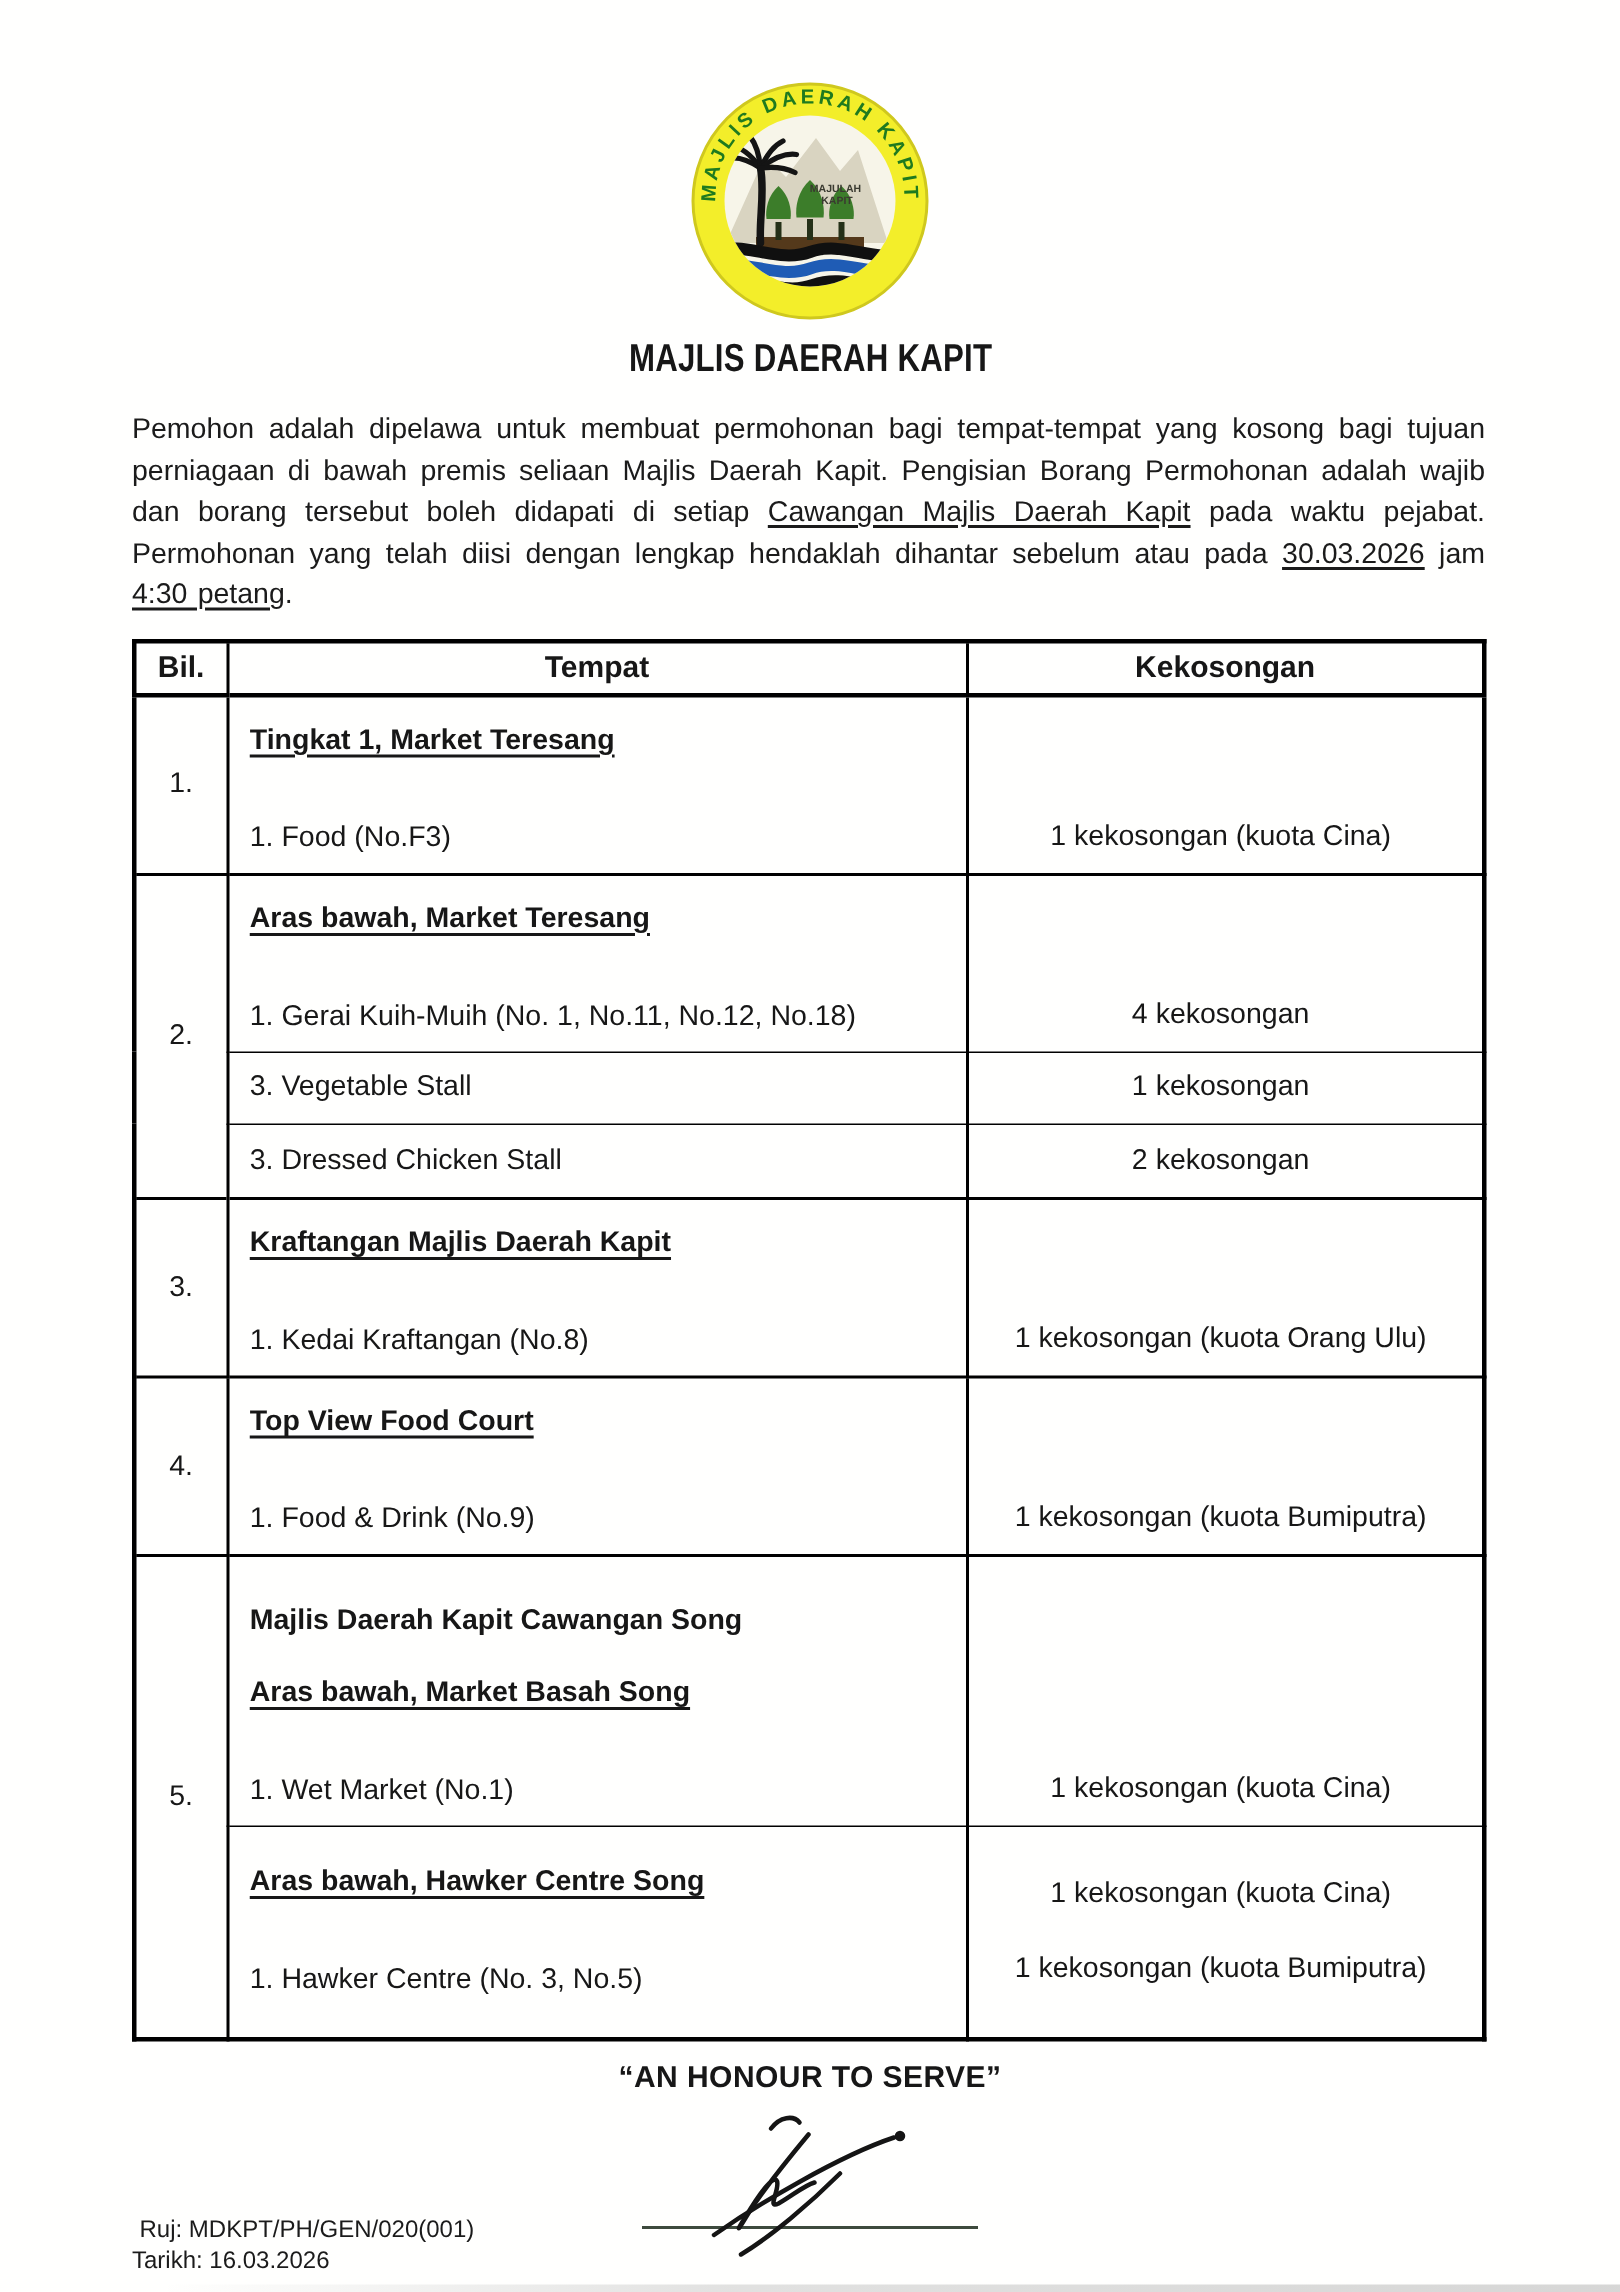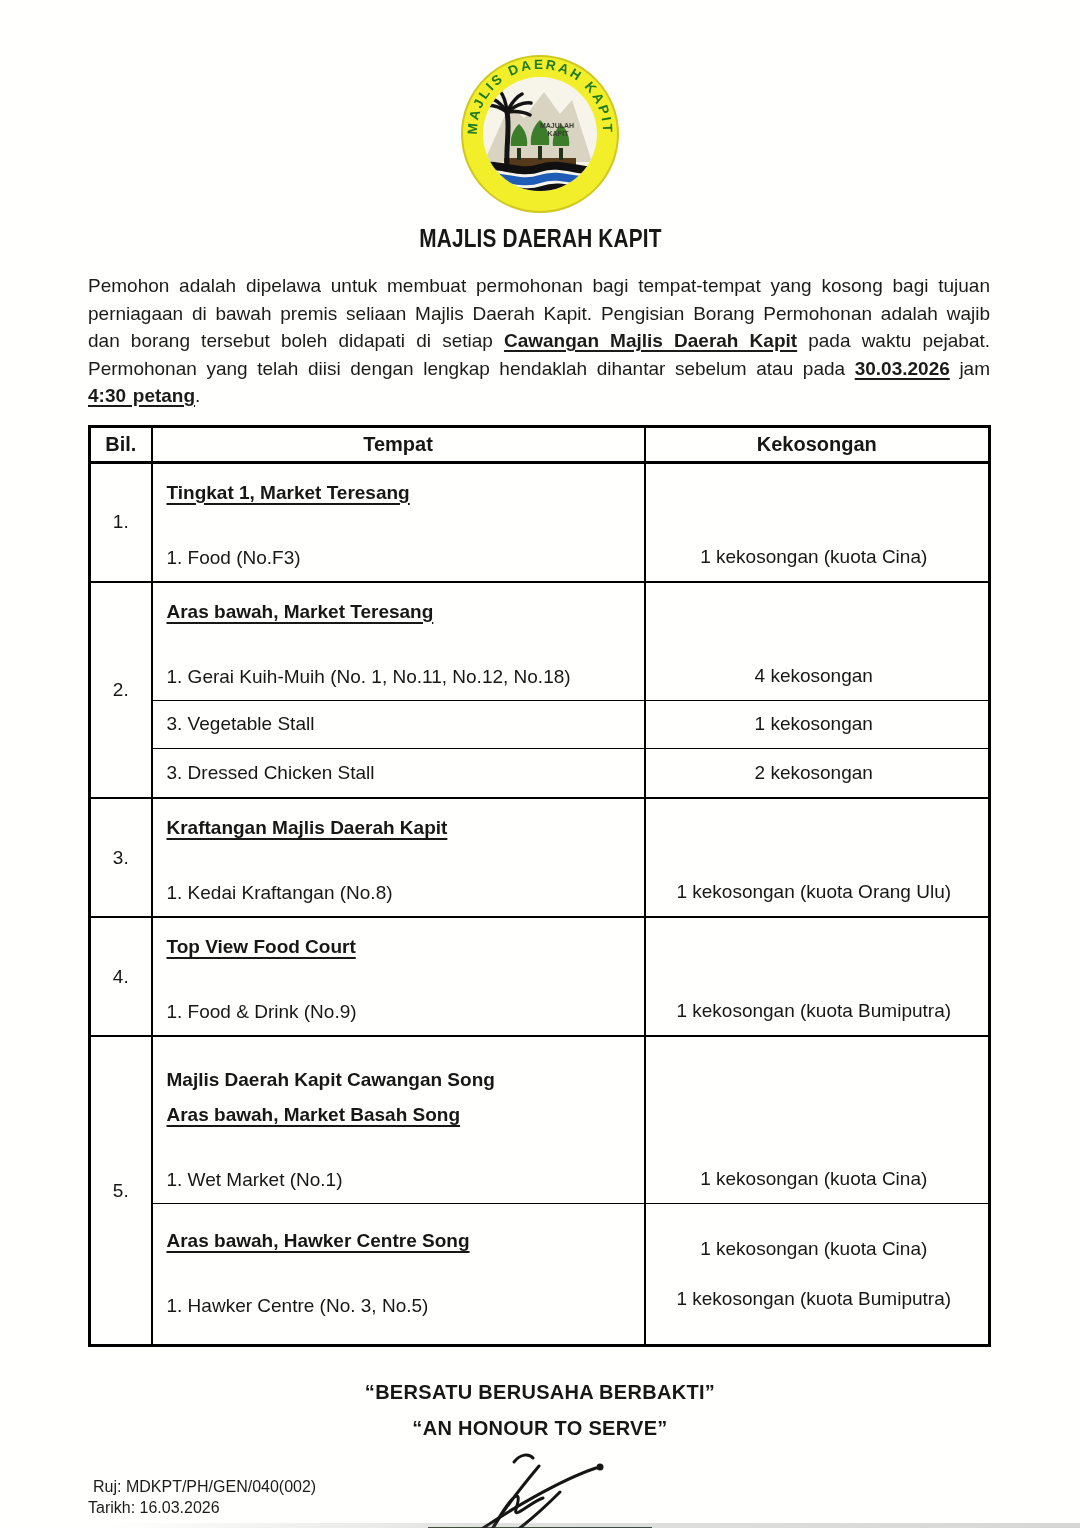--- a/index.html
+++ b/index.html
@@ -40,21 +40,21 @@
     width: 902px;
     margin: 16px auto 0;
     margin-left: 88px;
     font-size: 19px;
     line-height: 27.5px;
     text-align: justify;
     word-spacing: 1.5px;
     color: #1b1b1b;
   }
   .bu {
-    font-weight: bold;
+    font-weight: normal;
     text-decoration: underline;
     text-decoration-thickness: 2px;
     text-underline-offset: 3px;
   }
 
   
   table.doc-table {
     margin: 15px 0 0 88px;
     width: 900px;
     border-collapse: collapse;
@@ -82,21 +82,21 @@
   td.cell-tempat { padding: 18px 14px 12px 14px; }
   td.cell-tempat.tall { padding-top: 32px; }
   .place-heading {
     font-weight: bold;
     text-decoration: underline;
     text-decoration-thickness: 2px;
     text-underline-offset: 4px;
   }
   .place-title { font-weight: bold; }
   .place-item { margin-top: 43px; }
-  .gap { margin-top: 13px; }
+  .gap { margin-top: 26px; }
   td.cell-vac {
     text-align: center;
     vertical-align: bottom;
     padding: 8px 10px 13px 4px;
   }
   td.cell-vac.mid { vertical-align: middle; padding-bottom: 8px; }
   td.cell-item { vertical-align: middle; padding: 6px 14px; }
   .vac-line + .vac-line { margin-top: 28px; }
 
   tr.h-r1  { height: 92px; }
@@ -274,36 +274,35 @@
           <div class="place-item">1. Hawker Centre (No. 3, No.5)</div>
         </td>
         <td class="cell-vac mid">
           <div class="vac-line">1 kekosongan (kuota Cina)</div>
           <div class="vac-line">1 kekosongan (kuota Bumiputra)</div>
         </td>
       </tr>
     </tbody>
   </table>
 
-  <div class="motto motto-1">“BERSATU BERUSAHA BERBAKTI”</div>
   <div class="motto motto-2">“AN HONOUR TO SERVE”</div>
 
   <div class="sig-area">
     <svg width="260" height="110" viewBox="0 0 260 110">
 
       <line x1="18" y1="88" x2="242" y2="88" stroke="#3d4a3d" stroke-width="2"></line>
       <g fill="none" stroke="#151515" stroke-width="3" stroke-linecap="round">
         <path d="M104,22 C110,14 119,13 123,18"></path>
         <path d="M129,26 C114,44 98,64 88,80 C82,90 80,92 87,81 C96,66 106,52 108,57 C110,63 101,76 109,72 C118,67 126,60 133,58"></path>
         <path d="M66,93 C96,72 150,40 186,28"></path>
         <path d="M150,52 C130,72 104,94 84,106"></path>
       </g>
       <circle cx="190" cy="27" r="3.5" fill="#151515"></circle>
     </svg>
   </div>
 
   <div class="ref-block">
-    <div class="ref-line1">Ruj: MDKPT/PH/GEN/040(002)</div>
+    <div class="ref-line1">Ruj: MDKPT/PH/GEN/020(001)</div>
     <div>Tarikh: 16.03.2026</div>
   </div>
 
   <div class="scan-edge"></div>
 </div>
 
 </body></html>

